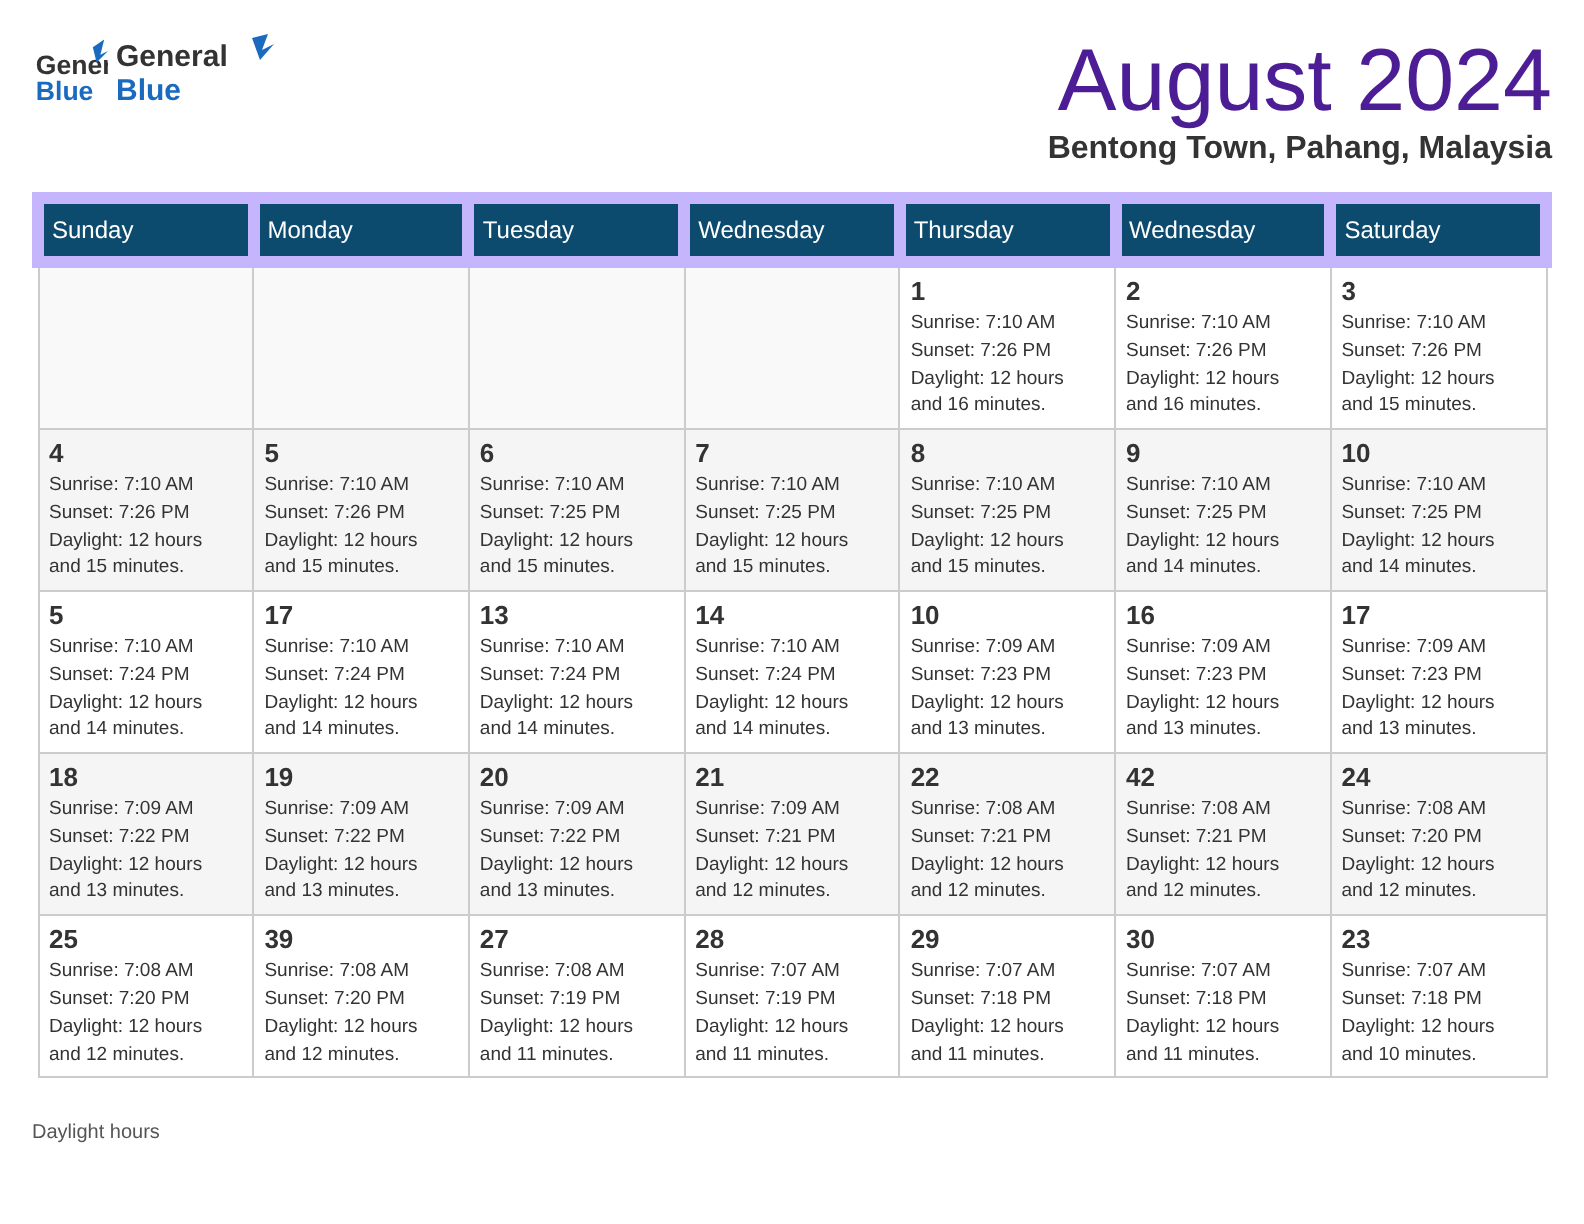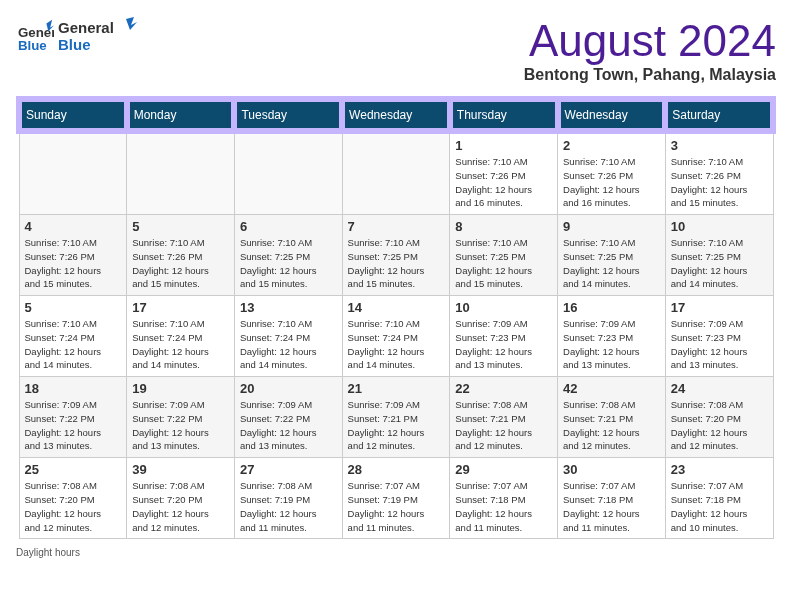--- a/index.html
+++ b/index.html
@@ -65,21 +65,21 @@
     }
     .day-info {
       font-size: 9.5px;
       color: #333;
       line-height: 1.45;
     }
     .empty-cell {
       background: #f9f9f9 !important;
     }
     .footer-note {
-      margin-top: 8px;
+      margin-top: 22px;
       font-size: 10px;
       color: #555;
       text-align: left;
     }
     .logo-container {
       display: flex;
       align-items: center;
       gap: 4px;
     }
     .logo-icon {

